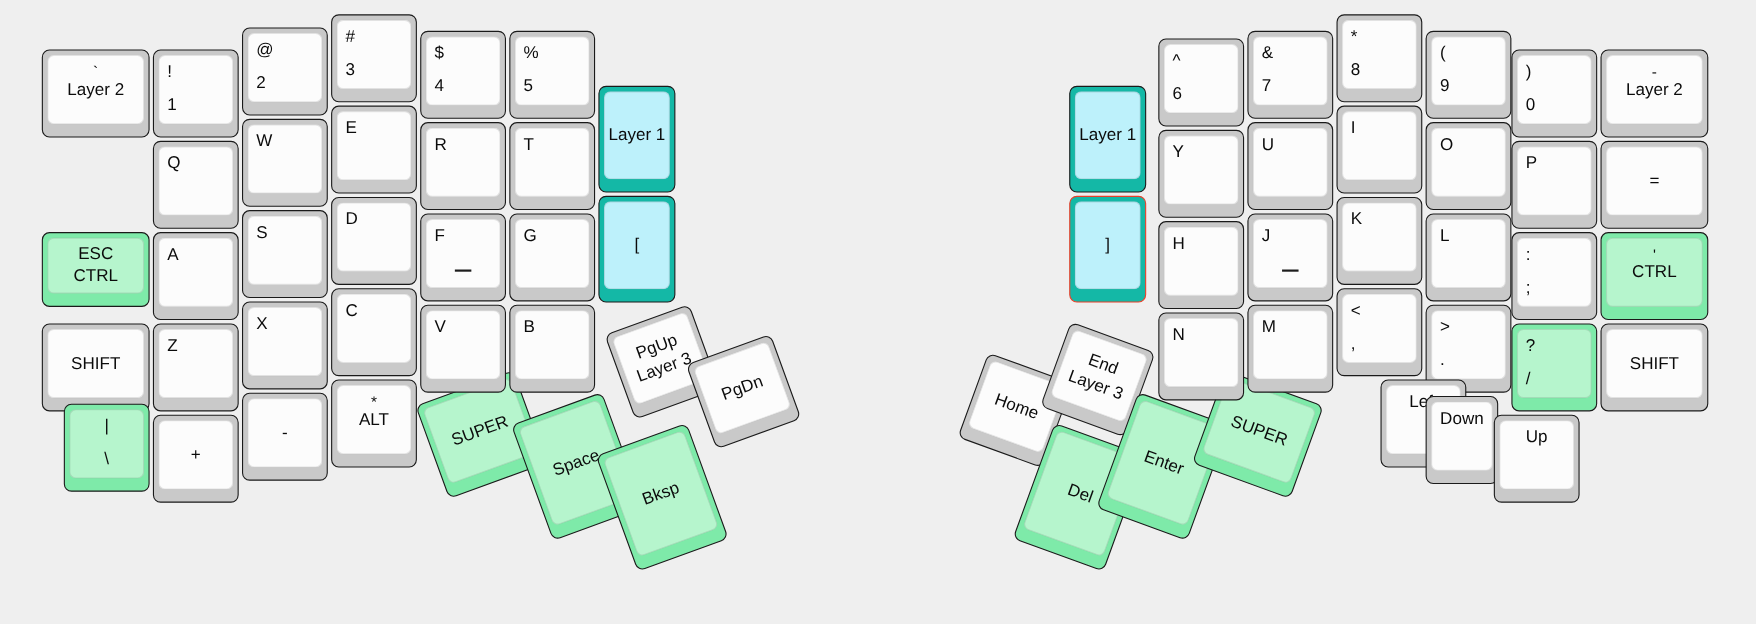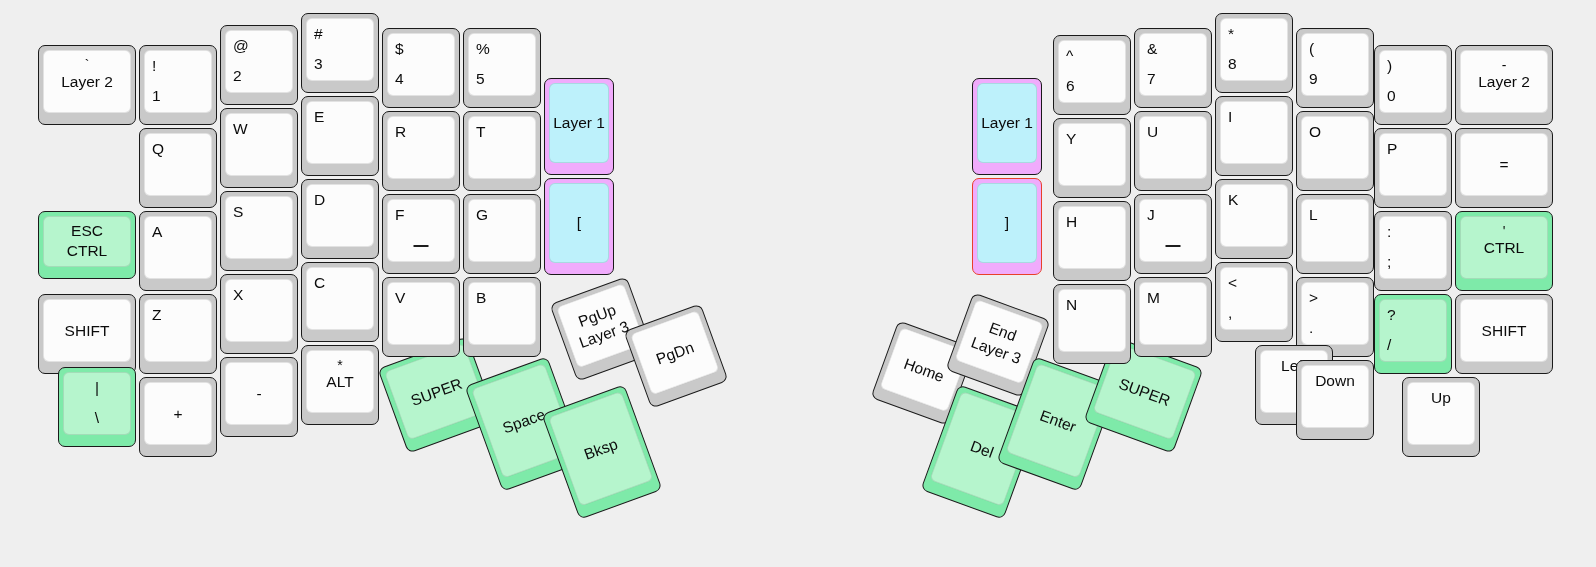--- a/index.html
+++ b/index.html
@@ -26,21 +26,21 @@
     box-sizing:border-box;
     border-radius:6px;
     background:#fcfcfc;
     border:1px solid rgba(0,0,0,0.10);
     position:relative;
     display:block;
   }
   
   .key.green{background:#7eeaa9;}
   .key.green>.cap{background:#b6f5cd;}
-  .key.blue{background:#f0abfc;}
+  .key.blue{background:#14b8a6;}
   .key.blue>.cap{background:#bdf1fb;}
   .key.sel{border-color:#e8402a;}
 
   
   .lg{
     position:absolute;
     color:#0b0b0b;
     line-height:1;
     white-space:pre;
     font-size:15.5px;
@@ -414,24 +414,24 @@
       <div class="key" style="left: 1455px; top: 294px; width: 98px; height: 80px;">
         <div class="cap">
           <span class="lg ctr">SHIFT</span>
         </div>
       </div>
       <div class="key" style="left: 1255px; top: 345px; width: 78px; height: 80px;">
         <div class="cap">
           <span class="lg tc">Left</span>
         </div>
       </div>
-      <div class="key" style="left: 1296px; top: 360px; width: 78px; height: 80px;">
+      <div class="key" style="left: 1296px; top: 360px; width: 66px; height: 80px;">
         <div class="cap">
           <span class="lg tc">Down</span>
         </div>
       </div>
-      <div class="key" style="left: 1402px; top: 377px; width: 78px; height: 80px;">
+      <div class="key" style="left: 1358px; top: 377px; width: 78px; height: 80px;">
         <div class="cap">
           <span class="lg tc">Up</span>
         </div>
       </div>
     </div>
   </div>
 
 </body></html>

